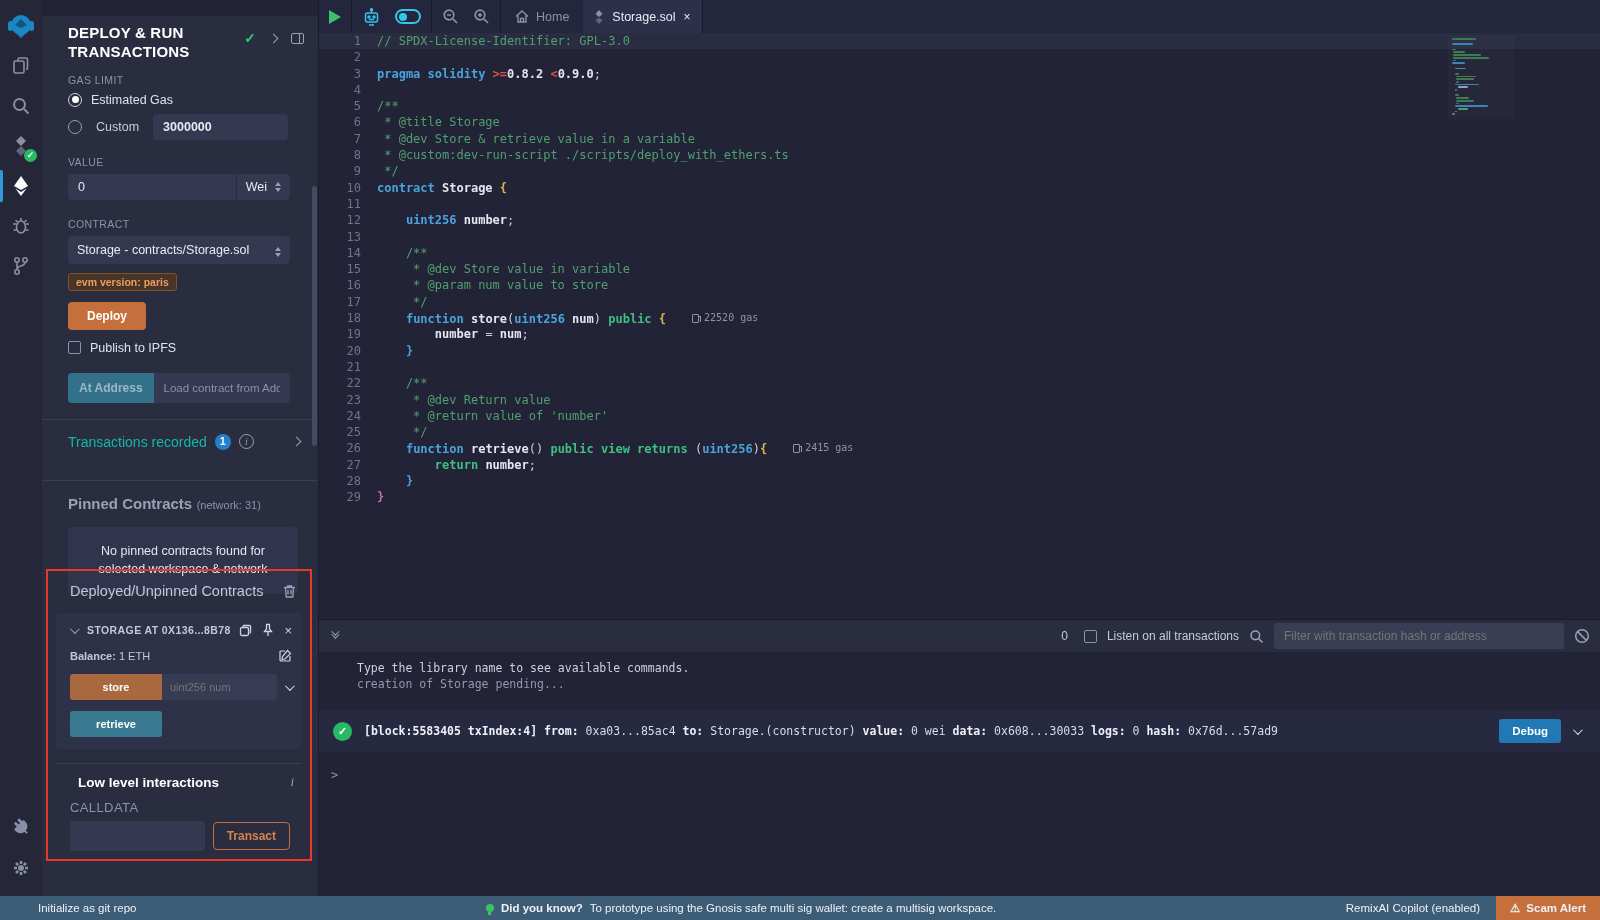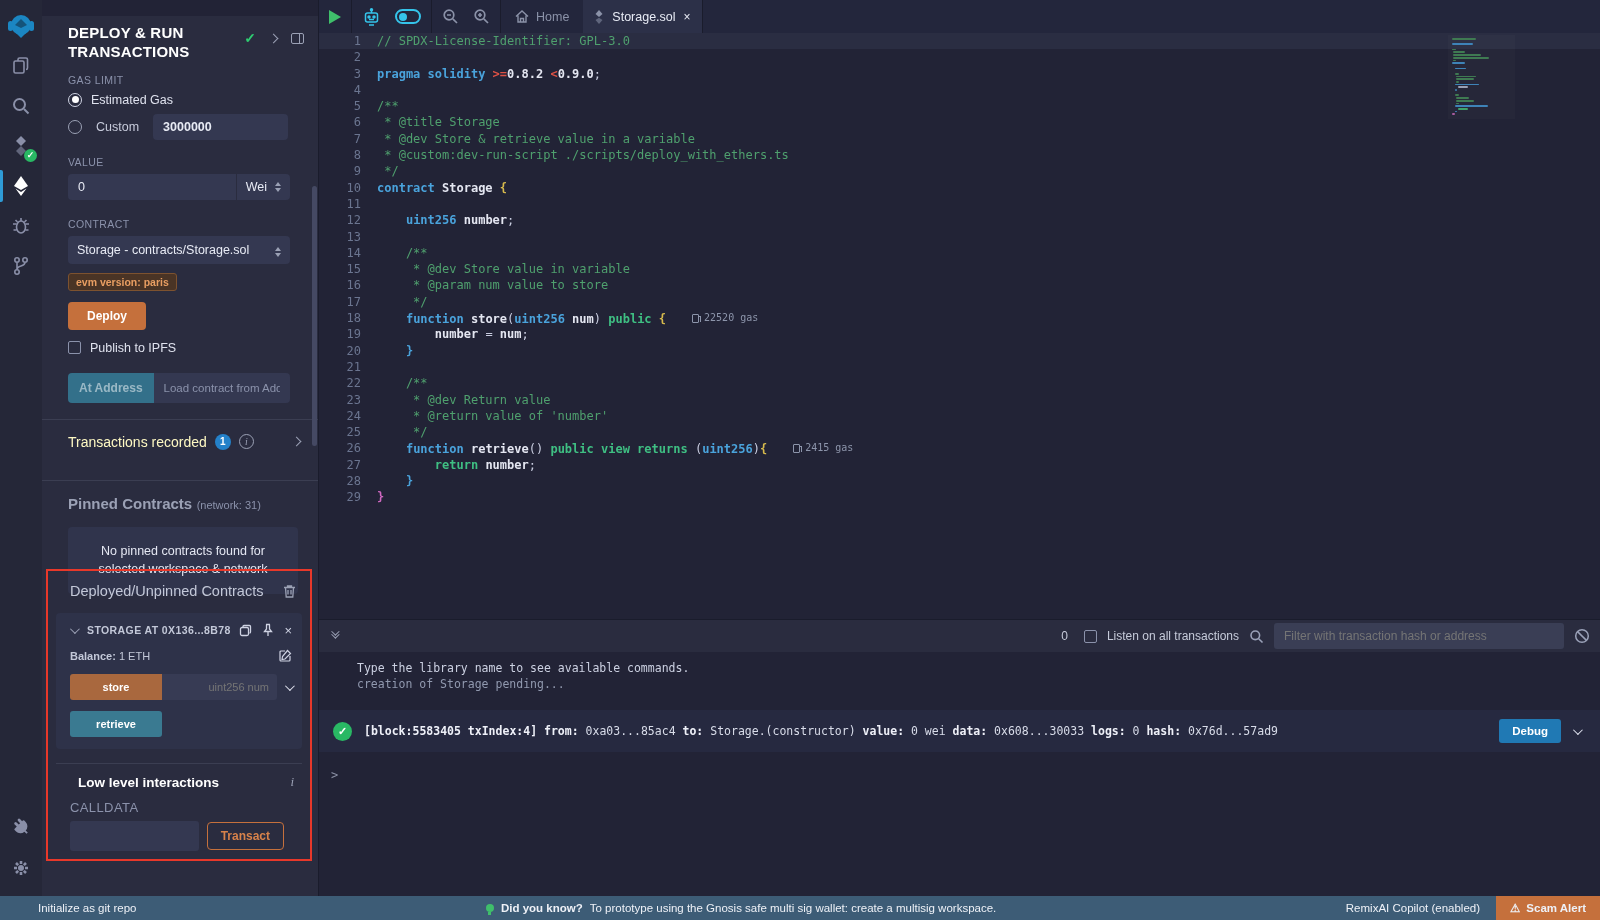--- a/index.html
+++ b/index.html
@@ -52,21 +52,21 @@
   .btn-deploy { margin-top:11px; background:#c5703c; color:#fff; font-weight:bold; font-size:12px;
     border:none; border-radius:4px; padding:7px 19px; display:inline-block;}
   .chk-row { display:flex; align-items:center; gap:9px; margin-top:11px; font-size:12.5px;}
   .chk { width:13px; height:13px; border:1.5px solid #8b92ab; border-radius:2px; background:transparent;}
   .ataddr-row { display:flex; margin-top:18px; width:222px;}
   .btn-ataddr { background:#33708a; color:rgba(255,255,255,.5); font-weight:bold; font-size:12px;
     border:none; border-radius:4px 0 0 4px; padding:8px 11px; white-space:nowrap;}
   .ataddr-inp { flex:1; min-width:0; border-radius:0 4px 4px 0; font-size:11.5px; }
   .divider { border-top:1px solid #3b3e52; margin:16px 0 0 0; }
   .txrec-row { display:flex; align-items:center; padding:14px 10px 14px 26px; gap:8px;}
-  .txrec-label { font-size:14px; color:#fef9c3; }
+  .txrec-label { font-size:14px; color:#14b8a6; }
   .count-badge { background:#2481c9; color:#fff; border-radius:50%; width:16px; height:16px;
     font-size:10px; line-height:16px; text-align:center; font-weight:bold;}
   .info-circ { width:15px; height:15px; border:1.2px solid #9ba1b5; border-radius:50%; color:#9ba1b5;
     font-size:10px; line-height:14px; text-align:center; font-family:"Liberation Serif",serif; font-style:italic;}
   .txrec-chev { margin-left:auto; margin-right:8px; }
   .pinned-sec { padding:14px 10px 14px 26px; }
   .pinned-title { font-size:15px; color:#9ba1b5; font-weight:bold;}
   .pinned-net { font-size:11px; color:#8b92ab; font-weight:normal;}
   .empty-card { margin:14px 0 4px 0; background:#30344c; border-radius:4px; padding:15px 18px;
     font-size:12.5px; color:#e4e7f2; text-align:center; line-height:1.5; width:230px;}
@@ -77,30 +77,30 @@
   .contract-card { margin:8px 8px 0 8px; background:#2e3249; border-radius:4px; padding:10px 10px 12px 14px;}
   .ccard-head { display:flex; align-items:center; gap:8px; color:#c3c8d8;}
   .ccard-name { font-size:10.5px; font-weight:bold; letter-spacing:.4px; flex:1; margin-left:2px;}
   .ccard-icons { display:flex; gap:10px; align-items:center; color:#cfd3e3;}
   .bal-row { display:flex; align-items:center; justify-content:space-between; margin-top:12px;
     font-size:11px; color:#c3c8d8;}
   .fn-row { display:flex; align-items:center; margin-top:12px; gap:0;}
   .btn-store { background:#a9683e; color:#fff; font-weight:bold; font-size:11px; border:none;
     border-radius:3px 0 0 3px; width:92px; padding:7px 0; text-align:center;}
   .fn-inp { flex:1; min-width:0; background:#373b54; border:none; color:#7d8499; font-size:11px;
-    padding:7px 8px; border-radius:0 3px 3px 0;text-align:right;}
+    padding:7px 8px; border-radius:0 3px 3px 0;}
   .fn-chev { margin-left:8px; }
   .btn-retrieve { background:#3a7a91; color:#fff; font-weight:bold; font-size:11px; border:none;
     border-radius:3px; width:92px; padding:7px 0; margin-top:11px; text-align:center;}
   .lowlvl-div { border-top:1px solid #3b3e52; margin:14px 8px 0 8px; }
   .lowlvl-head { display:flex; align-items:center; justify-content:space-between; padding:10px 16px 0 22px;margin-left:8px;}
   .lowlvl-title { font-size:13.5px; color:#fff; font-weight:bold;}
   .ital-i { color:#9ba1b5; font-family:"Liberation Serif",serif; font-style:italic; font-size:13px;}
   .calldata-lbl { font-size:13px; color:#8b92ab; letter-spacing:.4px; padding:10px 0 6px 22px;}
-  .calldata-row { display:flex; align-items:center; padding:0 26px 0 22px; gap:8px;}
+  .calldata-row { display:flex; align-items:center; padding:0 20px 0 22px; gap:8px;}
   .calldata-inp { flex:1; min-width:0; background:#343851; border:none; border-radius:3px; height:30px;}
   .btn-transact { background:transparent; border:1px solid #c5703c; color:#d8824a; font-weight:bold;
     font-size:12px; border-radius:4px; padding:6px 13px;}
   .panel-scrollbar { position:absolute; right:1px; top:170px; width:5px; height:260px;
     background:#454963; border-radius:3px;}
 
   
   .chev { display:inline-block; width:7px; height:7px; border-right:1.6px solid #9ba1b5; border-bottom:1.6px solid #9ba1b5; }
   .chev.down { transform:rotate(45deg) translateY(-2px); }
   .chev.right { transform:rotate(-45deg); }

